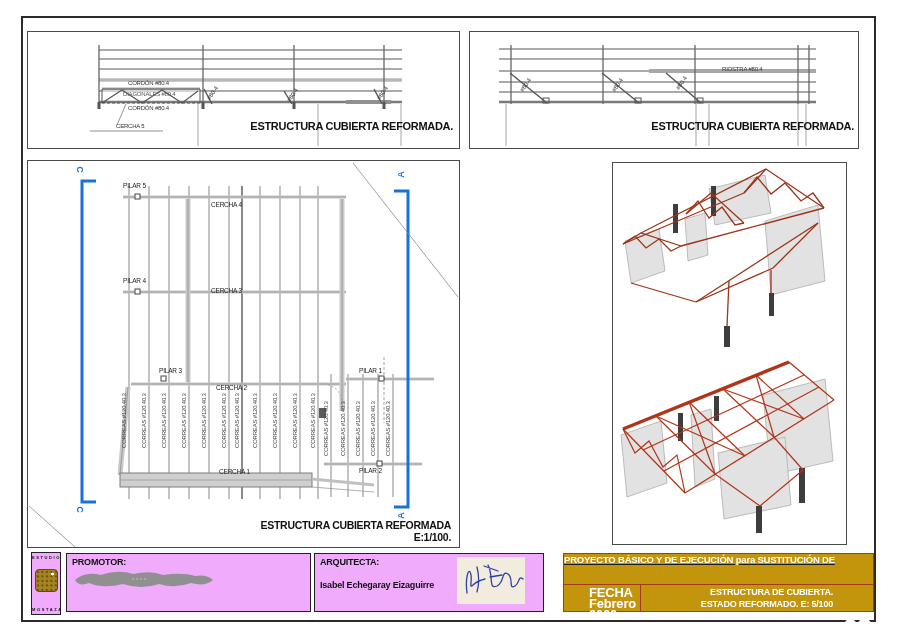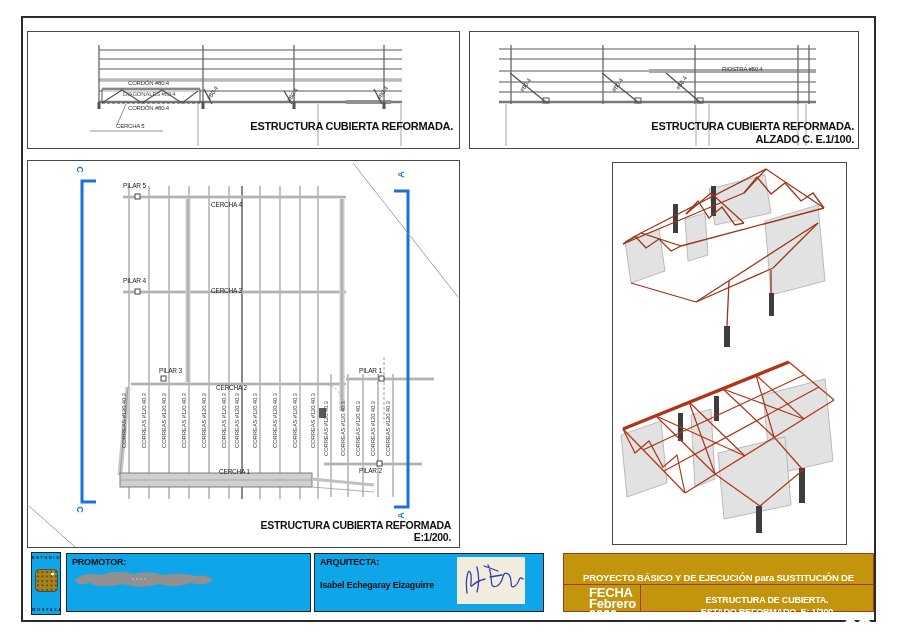--- a/index.html
+++ b/index.html
@@ -9,31 +9,31 @@
   .viewbox{position:absolute;border:1px solid #4a4a4a;background:#fff;box-sizing:border-box;}
   .sheet{position:absolute;border:2px solid #2b2b2b;box-sizing:border-box;}
   .lbl{position:absolute;font-size:6px;color:#333;white-space:nowrap;letter-spacing:-0.2px;}
   .plbl{position:absolute;font-size:6.5px;color:#222;white-space:nowrap;letter-spacing:-0.2px;}
   .brace{position:absolute;font-size:6px;color:#333;white-space:nowrap;transform:rotate(-56deg);}
   .vtitle{position:absolute;text-align:right;font-weight:bold;font-size:11px;line-height:13px;
           letter-spacing:-0.3px;color:#111;white-space:nowrap;}
   .correa{position:absolute;font-size:6px;color:#444;white-space:nowrap;letter-spacing:-0.2px;
           transform:rotate(-90deg);transform-origin:0 0;}
   .secletter{position:absolute;color:#1873d9;font-weight:bold;font-size:9px;line-height:9px;}
-  .tb{position:absolute;border:1.5px solid #222;background:#0ea5e9;box-sizing:border-box;}
+  .tb{position:absolute;border:1.5px solid #222;background:#f0abfc;box-sizing:border-box;}
   .tb-label{position:absolute;font-size:9px;font-weight:bold;color:#111;letter-spacing:-0.2px;white-space:nowrap;}
   .gold{position:absolute;background:#c3950d;border:1.5px solid #a63a1c;box-sizing:border-box;}
   .gold .row1{height:31px;border-bottom:1.5px solid #a63a1c;box-sizing:border-box;
-              display:flex;flex-direction:column;justify-content:flex-end;}
+              display:flex;flex-direction:row;justify-content:space-between;text-decoration:underline;}
   .gold .row1 div{text-align:center;color:#fff;font-weight:bold;font-size:9.5px;line-height:12px;letter-spacing:-0.2px;}
   .gold .row2{display:flex;height:26px;}
   .fechacell{width:77px;border-right:1.5px solid #a63a1c;box-sizing:border-box;padding:2px 0 0 5px;}
   .fechacell div{color:#fff;font-weight:bold;font-size:13px;line-height:11px;letter-spacing:-0.2px;padding-left:20px;}
   .sheetcell{flex:1;position:relative;}
-  .sheetcell .lines{position:absolute;right:40px;top:10px;text-align:center;color:#fff;font-weight:bold;
+  .sheetcell .lines{position:absolute;right:40px;top:2px;text-align:right;color:#fff;font-weight:bold;
                     font-size:9px;line-height:11.5px;letter-spacing:-0.2px;white-space:nowrap;}
   .sheetnum{position:absolute;right:2px;top:-5px;color:#fff;font-weight:bold;font-size:27px;letter-spacing:-1px;margin-top:34px;}
   .logotext{position:absolute;width:100%;text-align:center;font-size:4px;font-weight:bold;
             letter-spacing:1.6px;color:#111;}
   .seed{position:absolute;left:3px;top:16px;width:21px;height:21px;border-radius:4px;border:1px solid #4a4a4a;
         background:
           radial-gradient(circle at 16.5px 4px,#fff 1.3px,rgba(0,0,0,0) 1.6px),
           radial-gradient(circle at 2px 2px,#66500e 1px,rgba(0,0,0,0) 1.3px),
           #a5831f;
         background-size:100% 100%,4.5px 4.5px,100% 100%;}
@@ -133,21 +133,20 @@
         <rect x="165" y="66" width="6" height="5"></rect>
       <rect x="227" y="66" width="6" height="5"></rect>
     </g>
   </svg>
   <div class="lbl" style="left:252px;top:34px">RIOSTRA #80.4</div>
   <div class="brace" style="left:48px;top:50px">#80.4</div>
   <div class="brace" style="left:140px;top:50px">#80.4</div>
   <div class="brace" style="left:204px;top:48px">#80.4</div>
   <div class="vtitle" style="right:4px;top:88px">
     <div>ESTRUCTURA CUBIERTA REFORMADA.</div>
-    <div>ALZADO C. E.1/100.</div>
   </div>
 </div>
 
 <div class="viewbox" style="left:27px;top:160px;width:433px;height:388px;padding-left:10px;">
   <svg class="abs" style="left:0;top:0" width="431" height="386" viewBox="0 0 431 386">
 
     <g stroke="#9c9c9c" stroke-width="1.2">
       <line x1="101" y1="25" x2="101" y2="338"></line>
         <line x1="121" y1="25" x2="121" y2="338"></line>
       <line x1="141" y1="25" x2="141" y2="338"></line>
@@ -249,21 +248,21 @@
   <div class="correa" style="left:264px;top:287px">CORREAS #120.40.3</div>
   <div class="correa" style="left:282px;top:287px">CORREAS #120.40.3</div>
   <div class="correa" style="left:295px;top:295px">CORREAS #120.40.3</div>
   <div class="correa" style="left:312px;top:295px">CORREAS #120.40.3</div>
   <div class="correa" style="left:327px;top:295px">CORREAS #120.40.3</div>
   <div class="correa" style="left:342px;top:295px">CORREAS #120.40.3</div>
   <div class="correa" style="left:357px;top:295px">CORREAS #120.40.3</div>
 
   <div class="vtitle" style="right:8px;top:358px;font-size:10.5px;line-height:12px">
     <div>ESTRUCTURA CUBIERTA REFORMADA</div>
-    <div>E:1/200.</div>
+    <div>E:1/100.</div>
   </div>
 </div>
 
 <div class="viewbox" style="left:612px;top:162px;width:235px;height:383px;">
   <svg class="abs" style="left:0;top:0" width="233" height="381" viewBox="0 0 233 381">
 
     <g fill="#e2e2e2" stroke="#adadad" stroke-width="0.8">
       <polygon points="12,78 46,66 52,108 18,120"></polygon>
       <polygon points="72,56 92,50 95,92 75,98"></polygon>
       <polygon points="96,26 152,12 158,50 102,62"></polygon>
@@ -360,18 +359,18 @@
     <div>PROYECTO BÁSICO Y DE EJECUCIÓN para SUSTITUCIÓN DE</div>
   </div>
   <div class="row2">
     <div class="fechacell">
       <div>FECHA</div>
       <div>Febrero 2020</div>
     </div>
     <div class="sheetcell">
       <div class="lines">
         <div>ESTRUCTURA DE CUBIERTA.</div>
-        <div>ESTADO REFORMADO. E: 1/200</div>
+        <div>ESTADO REFORMADO. E: 5/100</div>
       </div>
       <div class="sheetnum">08</div>
     </div>
   </div>
 </div>
 
 </body></html>

